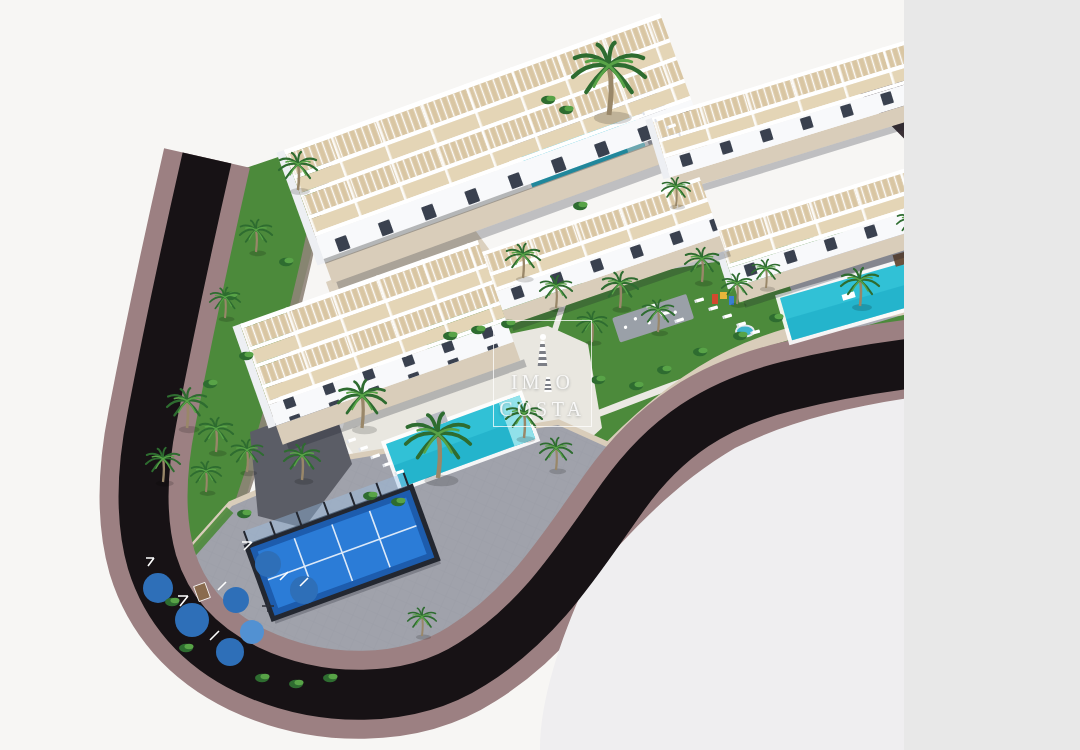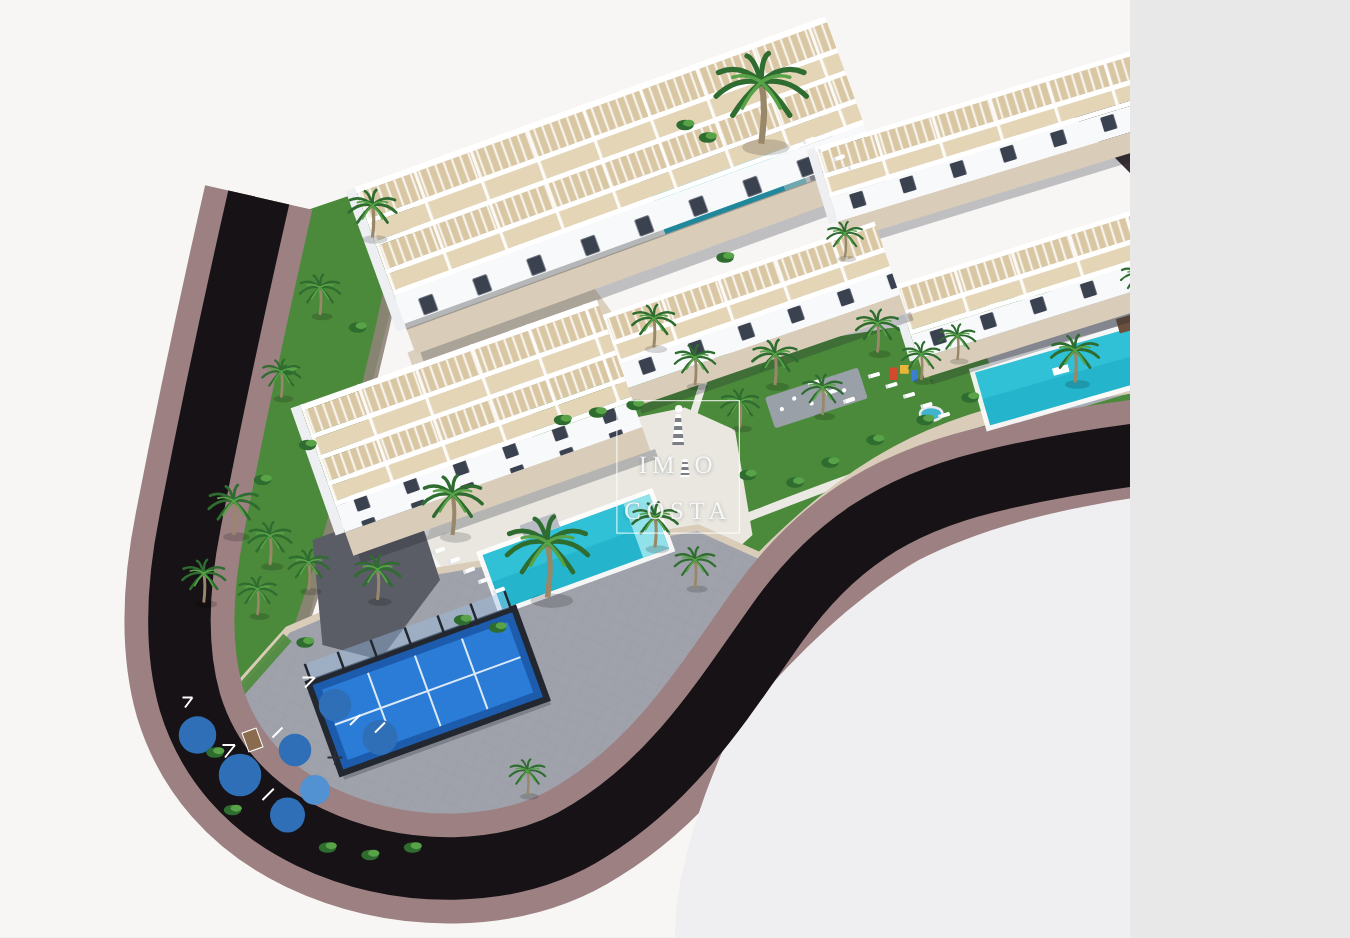--- a/index.html
+++ b/index.html
@@ -39,21 +39,21 @@
     font-family:"Liberation Serif",serif;text-shadow:0 1px 3px rgba(20,30,40,.3);}
   .wm-lh{margin-bottom:6px;}
   .wm-lh-top{display:block;width:6px;height:6px;margin:0 auto 1px;background:rgba(255,255,255,.95);border-radius:50%;}
   .wm-lh-body{display:block;width:14px;height:25px;
     background:repeating-linear-gradient(180deg,rgba(255,255,255,.95) 0 3.2px,rgba(82,86,99,.72) 3.2px 6.4px);
     clip-path:polygon(36% 0,64% 0,84% 100%,16% 100%);}
   .wm-line1{font-size:20px;line-height:1;letter-spacing:4px;display:flex;align-items:flex-end;}
   .wm-minilh{display:inline-block;width:9px;height:15px;margin:0 3px 0 0;
     background:repeating-linear-gradient(180deg,rgba(255,255,255,.95) 0 2.2px,rgba(82,86,99,.72) 2.2px 4.4px);
     clip-path:polygon(30% 0,70% 0,92% 100%,8% 100%);}
-  .wm-line2{font-size:20px;letter-spacing:4.5px;line-height:1.2;margin-top:15px;}
+  .wm-line2{font-size:20px;letter-spacing:4.5px;line-height:1.2;margin-top:5px;}
 </style>
 </head>
 <body>
 
 <div class="stage">
 <svg viewBox="0 0 1080 750" width="1080" height="750">
   <defs>
     <pattern id="perg" width="7" height="7" patternUnits="userSpaceOnUse">
       <path d="M3.5,0 V7" stroke="#ffffff" stroke-width="1.5"></path>
     </pattern>

